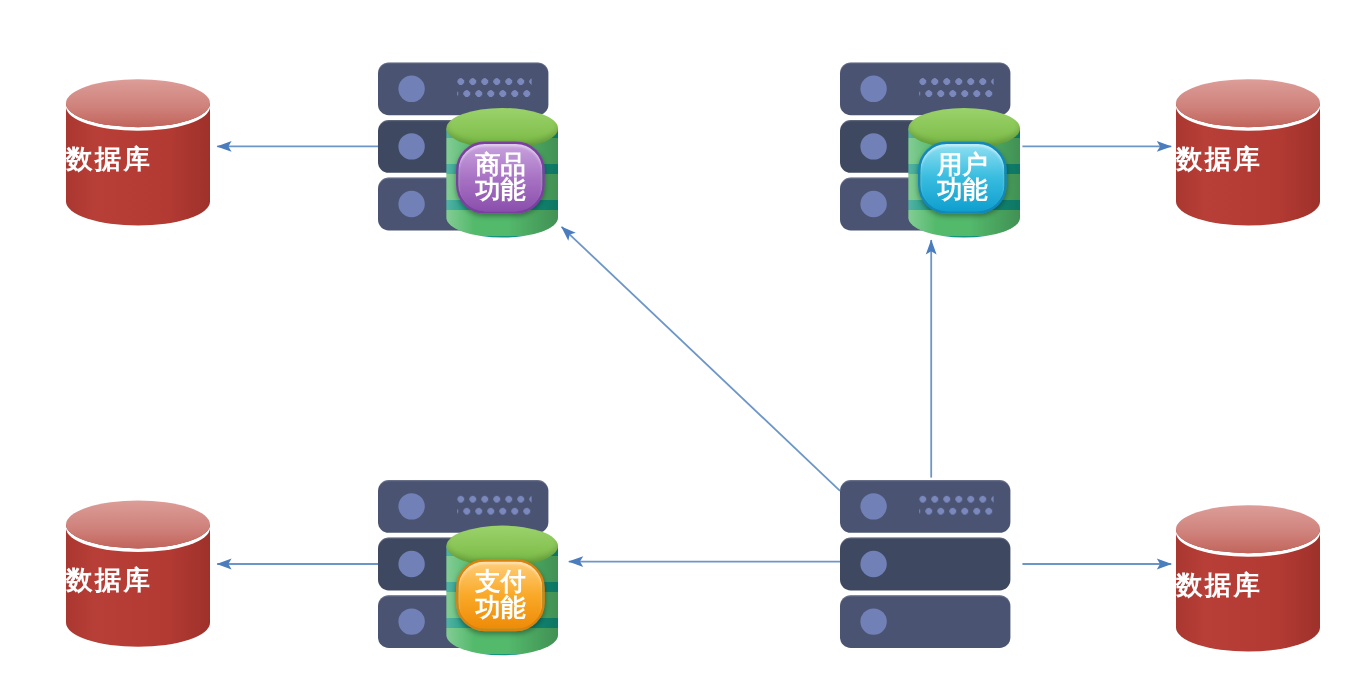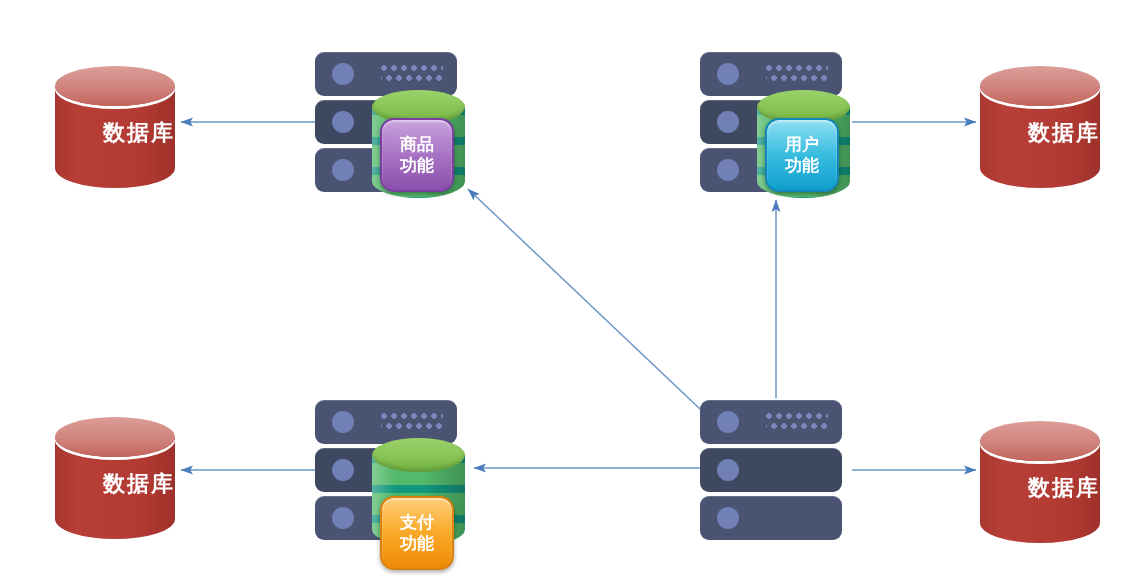--- a/index.html
+++ b/index.html
@@ -27,21 +27,21 @@
     border-radius:0 0 60px 60px / 0 0 20px 20px;
   }
   .db-ellipse {
     position:absolute; left:0; top:0; width:120px; height:40px;
     border-radius:50%; z-index:2;
     background:linear-gradient(180deg,#DC9D98 0%,#D0837D 55%,#C1655C 100%);
     box-shadow:0 3px 0 #ffffff;
   }
   .db-label {
     position:absolute; left:0; top:52px; width:100%; z-index:3;
-    text-align:right; color:#ffffff; font-size:22px; font-weight:bold;
+    text-align:left; color:#ffffff; font-size:22px; font-weight:bold;
     letter-spacing:2px;
   }
 
   
   .server { position:absolute; width:142px; height:140px; z-index:3; }
   .server-tl { left:315px; top:52px; }
   .server-tr { left:700px; top:52px; }
   .server-bl { left:315px; top:400px; }
   .server-br { left:700px; top:400px; }
   .bar {
@@ -79,24 +79,24 @@
   }
   .cyl-top {
     position:absolute; left:0; top:0; width:93px; height:34px;
     border-radius:50%; z-index:2;
     background:linear-gradient(180deg,#9BD26B 0%,#86C353 60%,#6FB03F 100%);
     box-shadow:inset 0 -3px 4px rgba(0,0,0,.14);
   }
 
   
   .badge {
-    position:absolute; left:8px; top:28px; width:74px; height:74px;
-    border-radius:14px; border:2px solid; z-index:5;
+    position:absolute; left:8px; top:28px; width:74px; height:60px;
+    border-radius:24px; border:2px solid; z-index:5;
     display:flex; flex-direction:column; align-items:center; justify-content:center;
-    color:#ffffff; font-weight:bold; font-size:17px; line-height:21px;
+    color:#ffffff; font-weight:bold; font-size:21px; line-height:21px;
     box-shadow:0 2px 4px rgba(0,0,0,.35), inset 0 2px 2px rgba(255,255,255,.45);
     text-align:center;
   }
 </style>
 </head>
 <body>
 
 <div class="stage">
 
   <svg class="wires" id="wires" width="1130" height="575" viewBox="0 0 1130 575">
@@ -184,21 +184,21 @@
     </div>
     <div class="bar bar2">
       <span class="knob"></span>
     </div>
     <div class="bar bar3">
       <span class="knob"></span>
     </div>
     <div class="cyl">
       <div class="cyl-top"></div>
       <div class="cyl-body"></div>
-      <div class="badge" style="background: linear-gradient(rgb(255, 206, 122) 0%, rgb(249, 169, 40) 50%, rgb(238, 139, 7) 100%); border-color: rgb(217, 130, 15); margin-top: 30px;">
+      <div class="badge" style="background: linear-gradient(rgb(255, 206, 122) 0%, rgb(249, 169, 40) 50%, rgb(238, 139, 7) 100%); border-color: rgb(217, 130, 15);">
         <span>支付</span>
         <span>功能</span>
       </div>
     </div>
   </div>
 
   <div class="server server-br">
     <div class="bar bar1">
       <span class="knob"></span>
       <span class="dots"></span>

